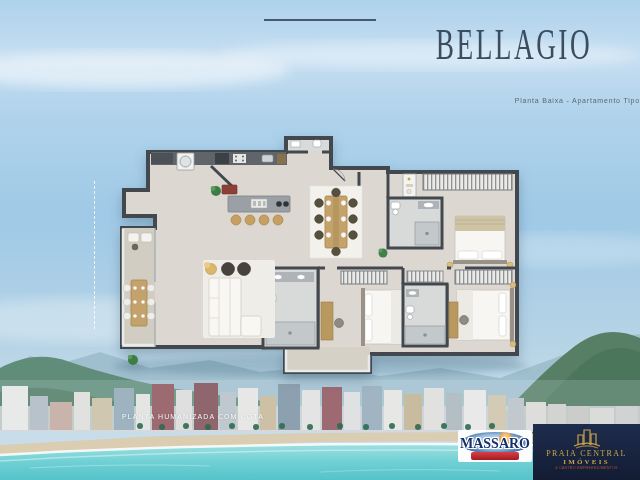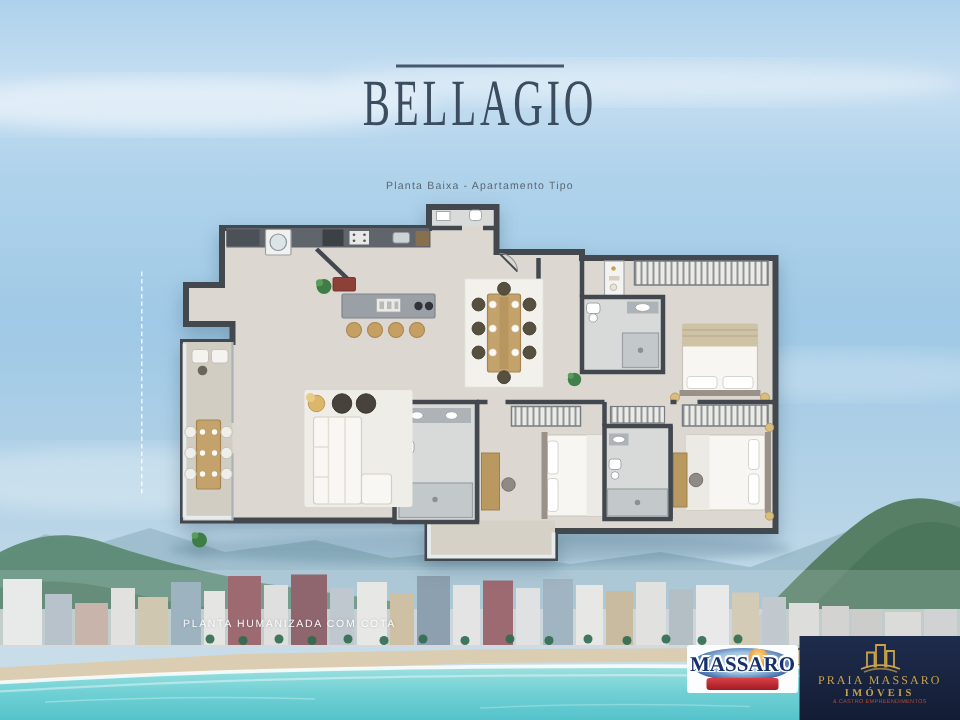--- a/index.html
+++ b/index.html
@@ -1,20 +1,20 @@
 <!DOCTYPE html>
 <html><head>
 <meta charset="utf-8">
 <style>
   html,body{margin:0;padding:0;background:#222;}
   .canvas{position:relative;width:640px;height:480px;overflow:hidden;
     font-family:"Liberation Sans",sans-serif;background:#b7d7ee;}
   .bg{position:absolute;left:0;top:0;z-index:0;}
   
-  .title-block{position:absolute;top:43px;left:0;right:0;text-align:center;z-index:2;}
+  .title-block{position:absolute;top:19px;left:0;right:0;text-align:right;z-index:2;}
   .title-rule{width:112px;height:2px;background:#47586c;margin:0 auto 2px;}
   .title{display:inline-block;transform:scaleX(.62);transform-origin:center;
     font-family:"Liberation Serif",serif;font-weight:400;font-size:44px;line-height:1;
     color:#3d4d60;letter-spacing:4px;white-space:nowrap;}
   .subtitle{margin-top:30px;font-size:7px;letter-spacing:.8px;color:#5a6772;}
   
   .plan{position:absolute;left:115px;top:132px;z-index:2;
     filter:drop-shadow(0 5px 6px rgba(42,74,94,.30));}
   .plan-caption{position:absolute;left:122px;top:413px;z-index:2;font-size:7px;
     letter-spacing:1.1px;color:#ffffff;opacity:.92;text-shadow:0 0 2px rgba(40,60,70,.35);}
@@ -366,18 +366,18 @@
   <div class="logo-praia">
     <svg class="pc-icon" width="34" height="22" viewBox="0 0 34 22">
       <g fill="none" stroke="#c9a24a" stroke-width="1.2">
         <path d="M8,18 V8 H13 V18"></path>
         <path d="M14,18 V3 H20 V18"></path>
         <path d="M21,18 V7 H26 V18"></path>
         <path d="M4,19 C12,15.5 22,15.5 30,19"></path>
         <path d="M6,21 C14,18 20,18 28,21" opacity=".7"></path>
       </g>
     </svg>
-    <div class="pc-line1">PRAIA MASSARO</div>
+    <div class="pc-line1">PRAIA CENTRAL</div>
     <div class="pc-line2">IMÓVEIS</div>
     <div class="pc-line3">&amp; CASTRO EMPREENDIMENTOS</div>
   </div>
 
 </div>
 
 </body></html>

